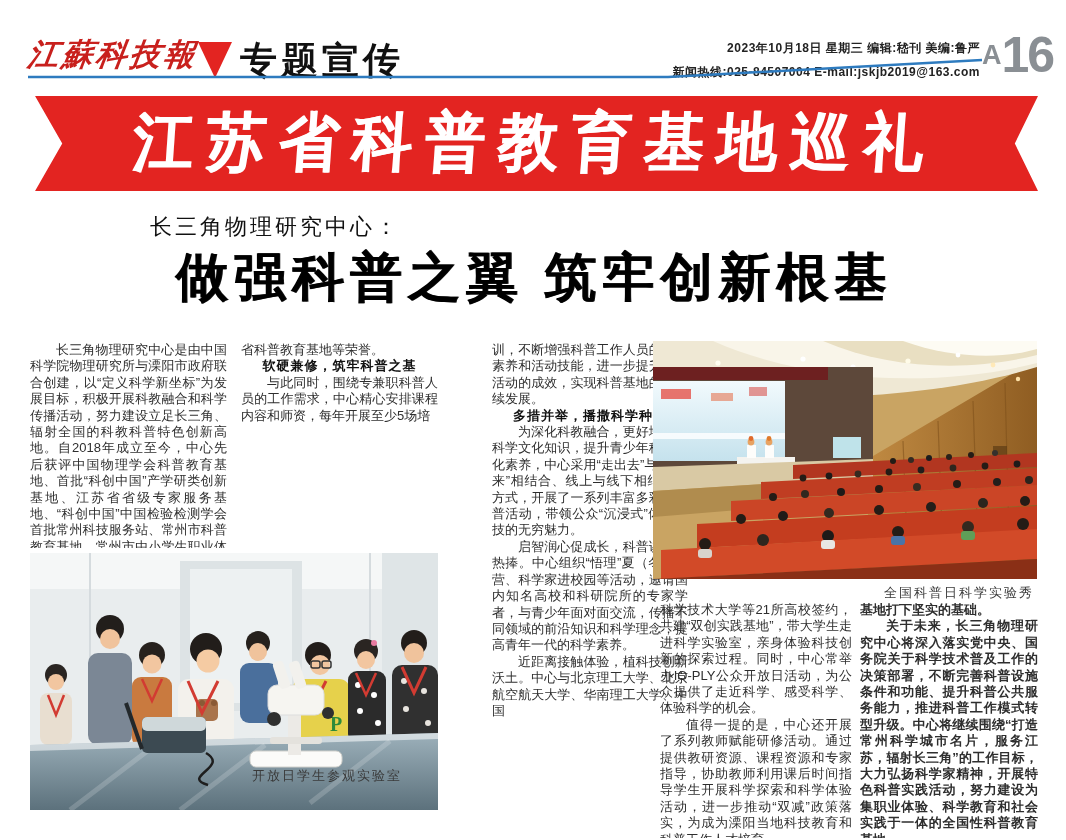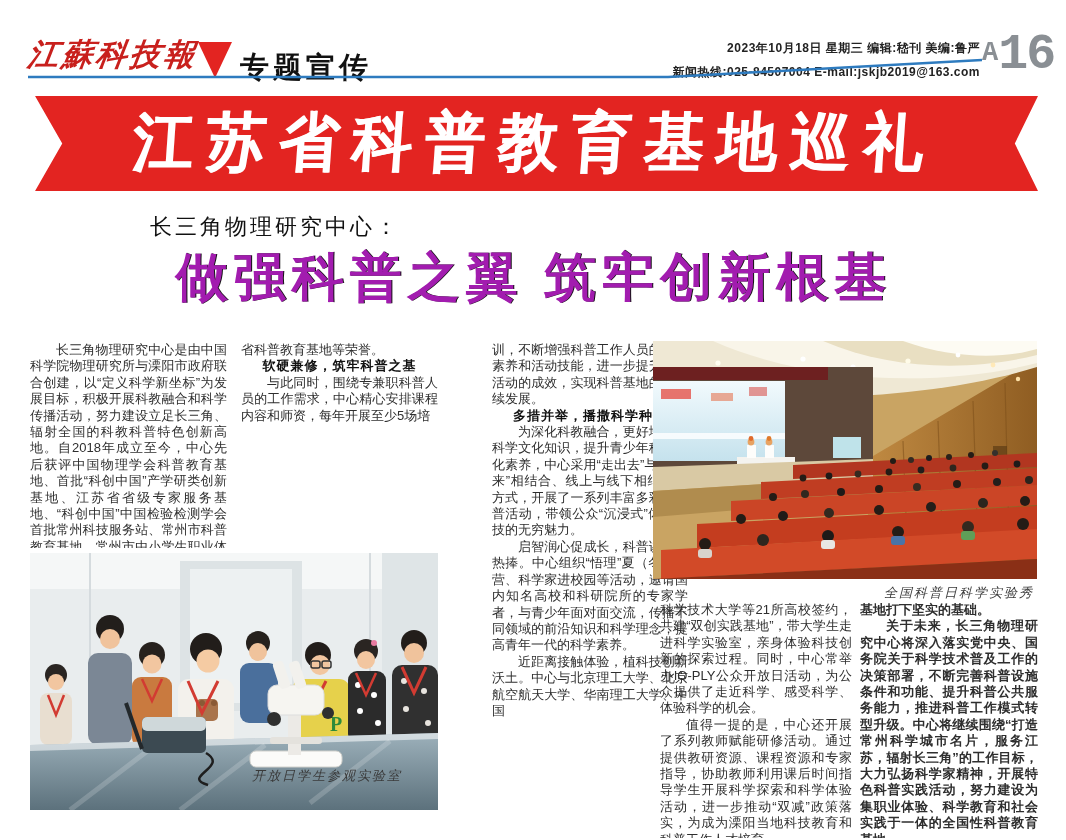--- a/index.html
+++ b/index.html
@@ -4,56 +4,56 @@
 <style>
   html,body{margin:0;padding:0;background:#ffffff;}
   .page{position:relative;width:1066px;height:840px;background:#fff;overflow:hidden;
         font-family:"Liberation Sans","DejaVu Sans",sans-serif;color:#2b2b2b;}
   
   .masthead{position:absolute;left:28px;top:34px;font-family:"Liberation Serif","DejaVu Serif",serif;
         font-style:italic;font-weight:900;font-size:31px;color:#c8201d;letter-spacing:3px;
         transform:skewX(-8deg);white-space:nowrap;}
   .tri{position:absolute;left:198px;top:42px;width:0;height:0;
         border-left:17px solid transparent;border-right:17px solid transparent;border-top:36px solid #e32421;}
-  .section-title{position:absolute;left:240px;top:48px;font-size:29px;font-weight:900;color:#111;
+  .section-title{position:absolute;left:240px;top:36px;font-size:37px;font-weight:900;color:#111;
         letter-spacing:4px;white-space:nowrap;}
   .hdr-small{position:absolute;font-size:12px;font-weight:bold;color:#222;white-space:nowrap;letter-spacing:.5px;}
   .date-line{top:40px;right:86px;margin-left:15px;}
   .hotline-line{top:64px;right:86px;}
-  .pageno{position:absolute;left:982px;top:30px;color:#8a8f94;font-family:Liberation Mono, monospace;
+  .pageno{position:absolute;left:982px;top:30px;color:#8a8f94;font-family:Liberation Sans, sans-serif;
         font-weight:bold;line-height:1;text-align:center;}
   .pageno .pl{font-size:27px;vertical-align:8px;}
   .pageno .pn{font-size:50px;letter-spacing:-2px;}
   .hdr-rule{position:absolute;left:0;top:0;width:1066px;height:120px;pointer-events:none;}
   
   .banner{position:absolute;left:30px;top:96px;width:1008px;height:95px;background:#e32421;
         clip-path:polygon(0.5% 0,100% 0,97.7% 50%,100% 100%,0.5% 100%,3.2% 50%);
         display:flex;align-items:center;justify-content:center;}
   .banner-title{color:#fff;font-size:60px;font-weight:900;letter-spacing:13px;white-space:nowrap;
         transform:skewX(-4deg) scaleY(1.06);text-shadow:1px 0 0 #fff;}
   
   .kicker{position:absolute;left:150px;top:212px;font-size:22px;color:#111;letter-spacing:3px;font-weight:500;}
   .headline{position:absolute;left:30px;top:243px;width:1008px;text-align:center;font-size:52px;
-        font-weight:900;color:#a21caf;letter-spacing:6px;white-space:nowrap;text-shadow:1px 0 0 #141414;}
+        font-weight:900;color:#000000;letter-spacing:6px;white-space:nowrap;text-shadow:1px 0 0 #141414;}
   
   .col{position:absolute;font-size:13px;line-height:16.4px;text-align:justify;color:#2e2e2e;overflow:hidden;}
   .col p{margin:0;}
   .col p.ind{text-indent:2em;}
   .c1{left:30px;top:342px;width:197px;height:206px;}
   .c2{left:241px;top:342px;width:197px;height:206px;}
   .c3{left:452px;top:342px;width:196px;height:498px;margin-left:40px;}
   .c4{left:660px;top:602px;width:192px;height:236px;}
   .c5{left:860px;top:602px;width:178px;height:236px;font-weight:bold;}
   .subhead{font-size:13px;font-weight:800;text-align:center;margin:5px 0 4px;letter-spacing:1px;color:#111;text-indent:0;}
   
   .photo{position:absolute;overflow:hidden;}
   .photo svg{display:block;width:100%;height:100%;}
   .ph-right{left:653px;top:341px;width:384px;height:238px;}
   .ph-left{left:30px;top:553px;width:408px;height:257px;}
-  .caption{position:absolute;font-family:"Liberation Serif","DejaVu Serif",serif;font-style:italic;
+  .caption{position:absolute;font-family:"Liberation Serif","DejaVu Serif",serif;
         font-size:13px;color:#3a3a3a;letter-spacing:2px;white-space:nowrap;}
   .cap-right{top:584px;right:32px;}
   .cap-left{top:767px;left:252px;}
 </style>
 </head>
 <body>
 
 <div class="page">
 
   <div class="masthead">江蘇科技報</div>

